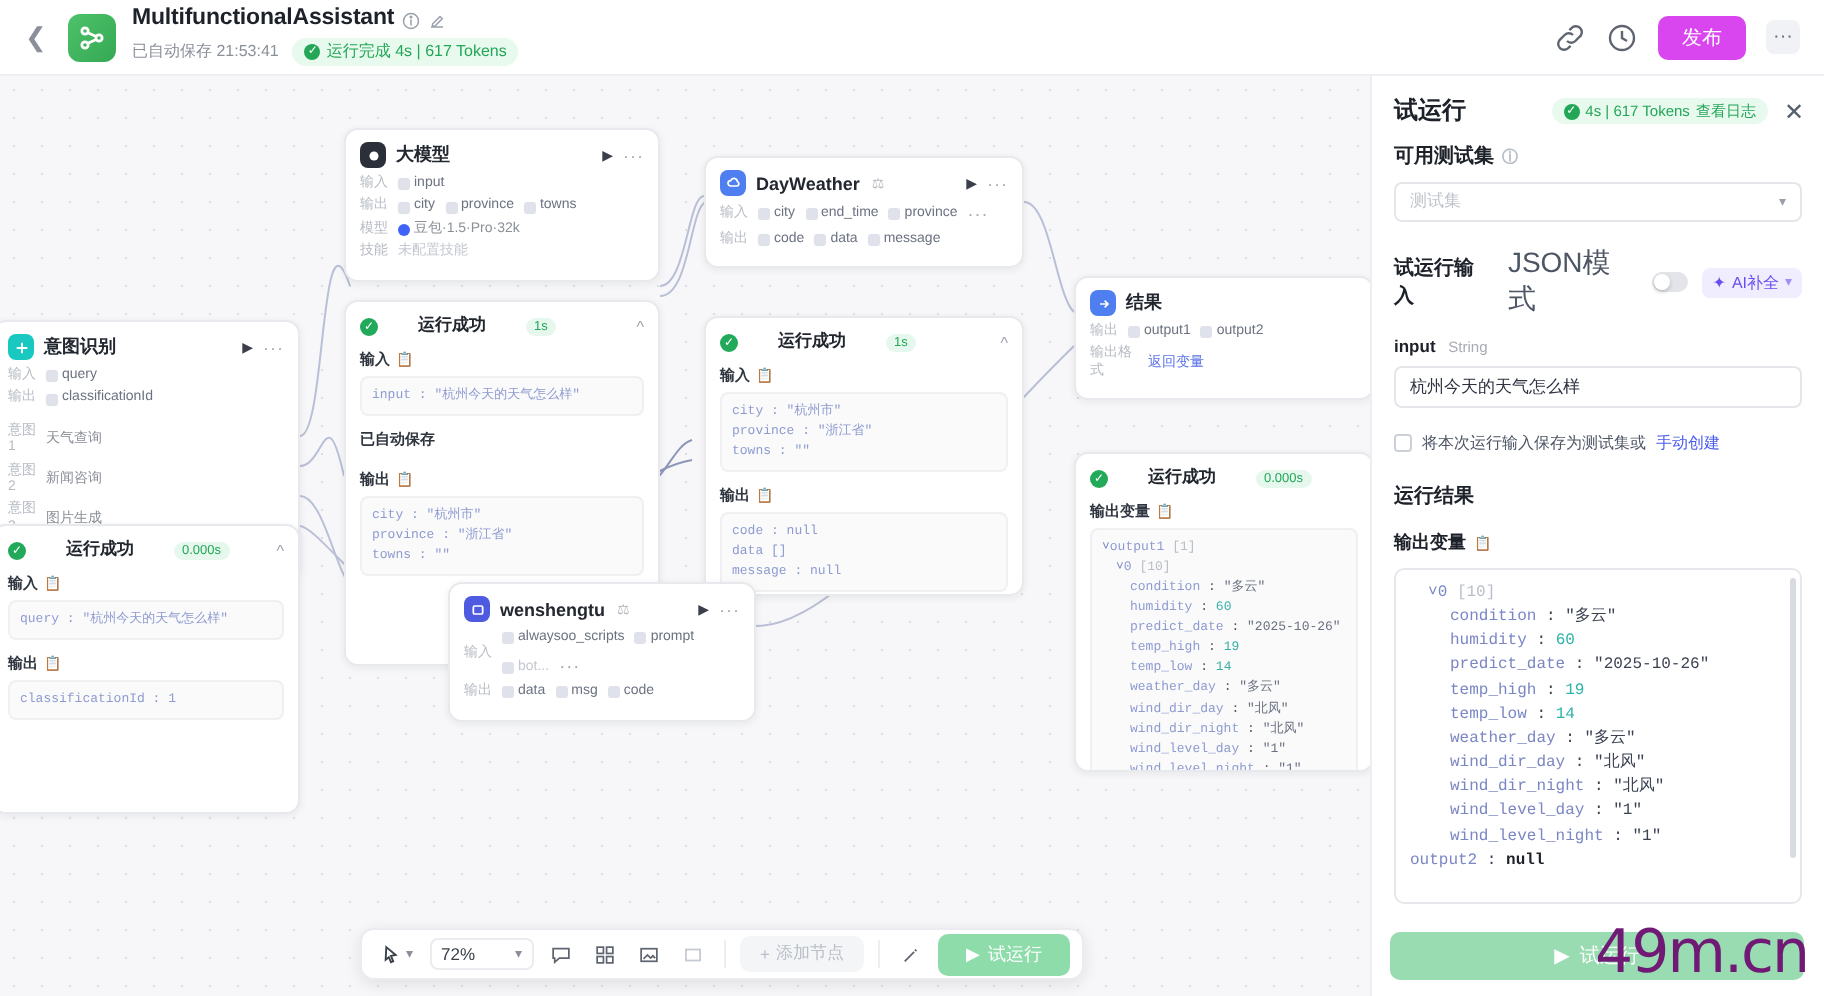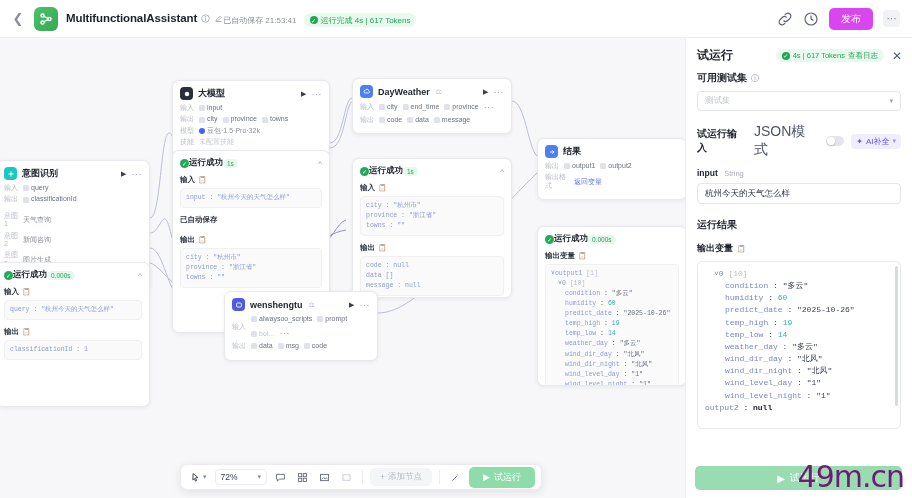--- a/index.html
+++ b/index.html
@@ -20,21 +20,21 @@
     display:flex; align-items:center; padding:0 10px; z-index:30;
   }
   .back-btn { width:16px; height:16px; display:flex; align-items:center; justify-content:center;
     color:#8a8f99; font-size:13px; margin-right:8px; cursor:pointer;}
   .app-logo {
     width:24px; height:24px; border-radius:6px;
     background:linear-gradient(135deg,#4ec26a,#34a853);
     display:flex;align-items:center;justify-content:center;margin-right:8px;
   }
   .app-logo svg { width:14px;height:14px; }
-  .title-wrap { display:flex; flex-direction:row; justify-content:center; }
+  .title-wrap { display:flex; flex-direction:column; justify-content:center; }
   .title-row { display:flex; align-items:center; gap:4px; line-height:1; }
   .app-title { font-size:11.5px; font-weight:bold; color:#1d2129; letter-spacing:-0.1px;}
   .mini-ic { width:9px;height:9px;color:#86909c; display:inline-flex;}
   .sub-row { display:flex; align-items:center; gap:7px; margin-top:3px; }
   .saved-text { font-size:8px; color:#8a8f99; }
   .run-pill {
     display:flex;align-items:center;gap:3px;
     background:#e8f9ee; border-radius:9px; padding:1.5px 6px;
     font-size:8px; color:#23a757;
   }
@@ -79,21 +79,21 @@
   .chip .tag { width:6px;height:6px;border-radius:1.5px;background:#dfe2ea;display:inline-block;}
   .chip.muted { color:#c3c7cf; }
   .nval { color:#8b9098; font-size:7px; }
   .nval.dim { color:#c4c8d0; }
 
   
   .rescard {
     position:absolute; background:#fff; border:1px solid #e8e9ed;
     border-radius:7px; box-shadow:0 1px 4px rgba(20,25,40,.07); overflow:hidden;
   }
-  .res-head { display:flex; align-items:center; gap:0; padding:6px 7px 4px 7px;}
+  .res-head { display:flex; align-items:center; gap:20px; padding:6px 7px 4px 7px;}
   .ok-dot { width:9px;height:9px;border-radius:50%;background:#22a95a;
     display:flex;align-items:center;justify-content:center;color:#fff;font-size:6px;flex:none;}
   .res-title { font-size:8.5px; font-weight:bold; color:#20252e; }
   .res-time { font-size:6.5px; background:#e6f8ee; color:#23a757; border-radius:7px; padding:1px 4px;}
   .caret { margin-left:auto; color:#9aa0aa; font-size:8px; cursor:pointer;}
   .res-sec { padding:2px 7px 5px 7px; }
   .res-label { font-size:7.5px; font-weight:bold; color:#303640; display:flex;align-items:center;gap:3px; margin-bottom:3px;}
   .copy-ic { color:#a9aeb8; font-size:7px; }
   .code {
     background:#fafafb; border:1px solid #f0f0f3; border-radius:4px;
@@ -307,21 +307,21 @@
     </div>
     <div class="res-sec">
       <div class="res-label">
           <span>输出</span>
           <span class="copy-ic">📋</span>
         </div>
       <div class="code k">classificationId : 1</div>
     </div>
   </div>
 
-  <div class="node" style="left:172px;top:42px;width:158px;">
+  <div class="node" style="left:172px;top:26px;width:158px;">
     <div class="node-head">
       <span class="node-ico" style="background:#2b2f3a;">
         <svg viewBox="0 0 12 12" fill="#fff">
             <circle cx="6" cy="6" r="3.4"></circle>
           </svg>
       </span>
       <span class="node-title">大模型</span>
       <span class="node-head-right">
         <span class="play-ic">▶</span>
         <span class="dots-ic">···</span>
@@ -628,20 +628,25 @@
     </div>
 
     <div class="inp-label">
       <span>input</span>
       <span class="inp-type">String</span>
     </div>
     <div class="text-input">
       <span>杭州今天的天气怎么样</span>
     </div>
 
+    <div class="cbrow">
+      <span class="cbox"></span>
+      <span>将本次运行输入保存为测试集或</span>
+      <span class="cb-link">手动创建</span>
+    </div>
 
     <div class="sec-title">运行结果</div>
     <div class="out-title">
       <span>输出变量</span>
       <span class="copy-ic">📋</span>
     </div>
     <div class="out-box">
       <div class="scrollbar"></div>
       <div style="padding-left:9px"><span class="caret-sm">˅</span><span class="tk">0</span> <span class="cnt">[10]</span></div>
       <div style="padding-left:20px"><span class="tk">condition</span> : <span class="tstr">"多云"</span></div>

